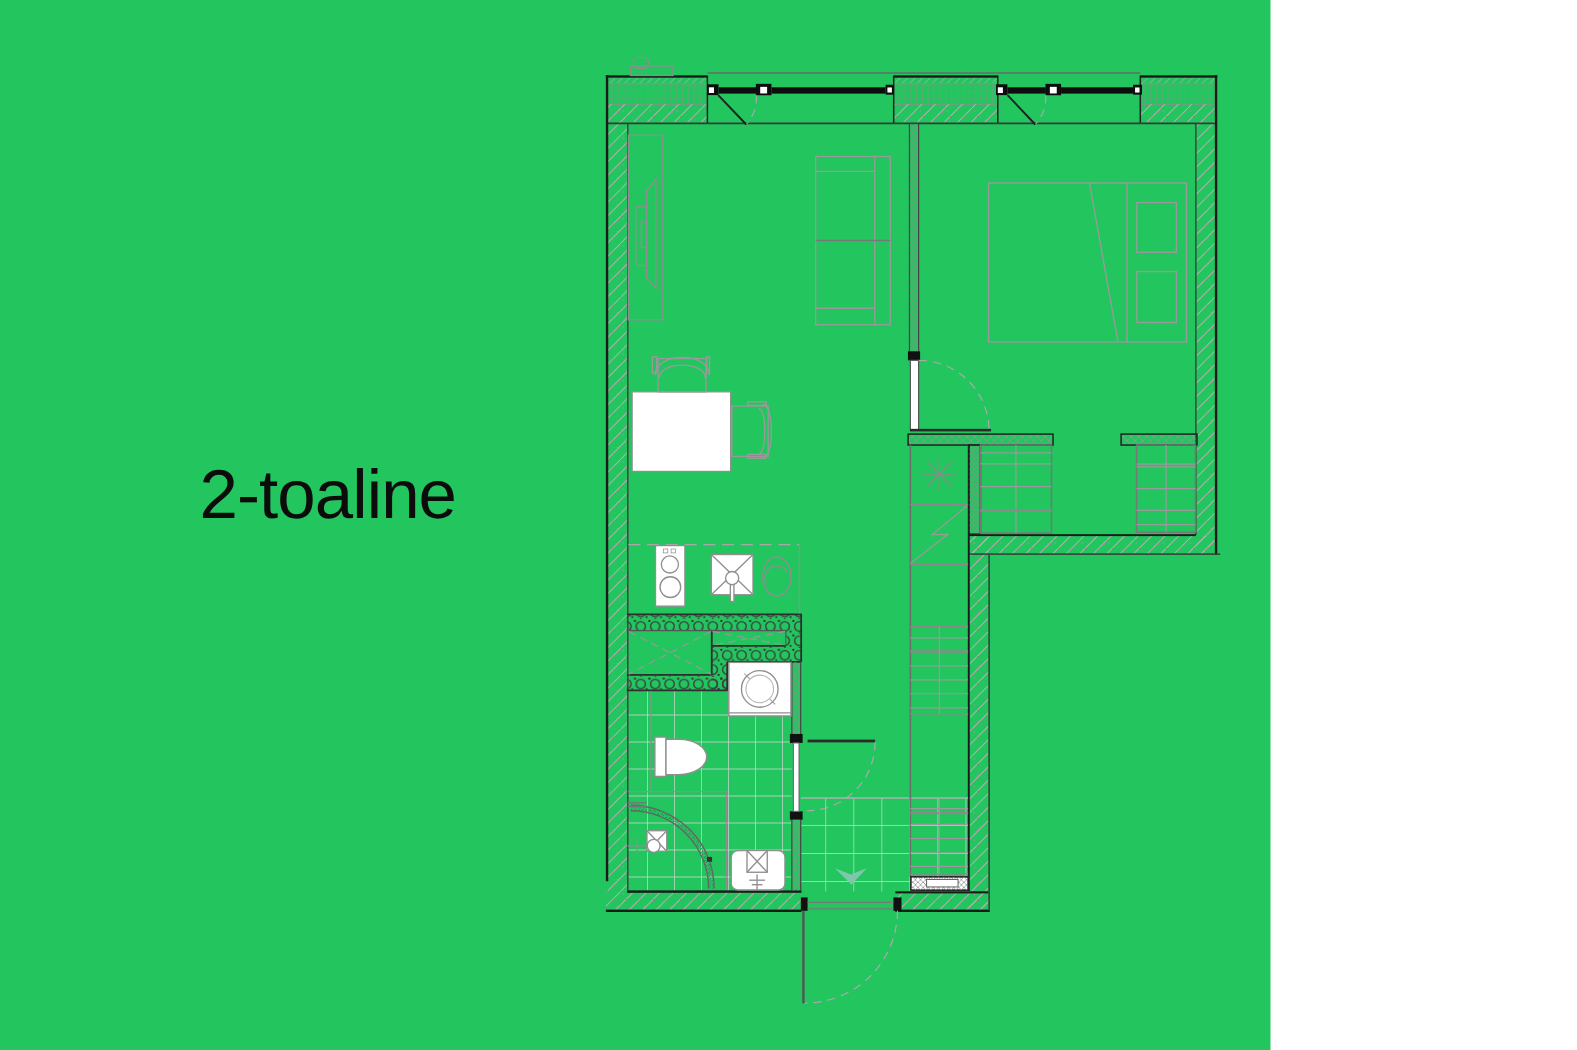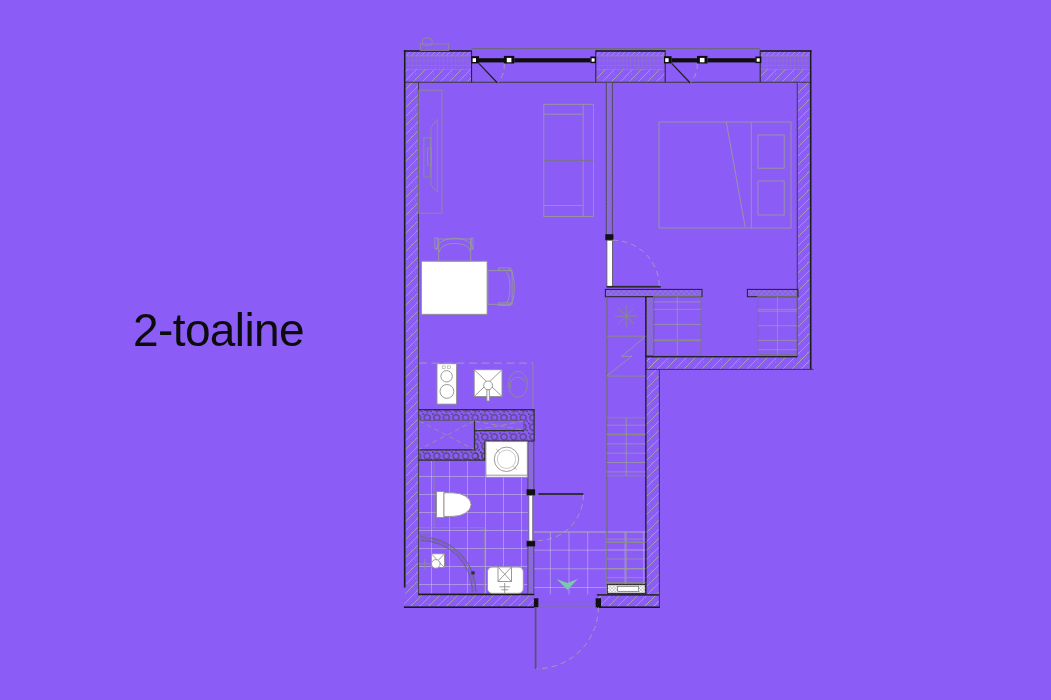--- a/index.html
+++ b/index.html
@@ -1,16 +1,16 @@
 <!DOCTYPE html>
 <html><head>
 <meta charset="utf-8">
 <style>
   html,body{margin:0;padding:0;background:#ffffff;}
-  .page{position:relative;width:1051px;height:700px;background:#8b5cf6;overflow:hidden;font-family:"Liberation Sans", sans-serif;}
+  .page{position:relative;width:847px;height:700px;background:#22c55e;overflow:hidden;font-family:"Liberation Sans", sans-serif;}
 </style>
 </head>
 <body>
 <div class="page">
 <svg width="1051" height="700" viewBox="0 0 1051 700" xmlns="http://www.w3.org/2000/svg">
 <defs>
   <pattern id="hatch" patternUnits="userSpaceOnUse" width="18" height="18">
     <path d="M-1,10 L10,-1 M-1,19 L19,-1 M8,19 L19,8" stroke="#b0b0b0" stroke-width="0.7" fill="none"></path>
     <path d="M2.5,14.5 L5.5,11.5 M11,7.5 L13.5,5" stroke="#909090" stroke-width="0.7" fill="none"></path>
     <circle cx="4" cy="6" r="0.7" fill="#858585"></circle>

